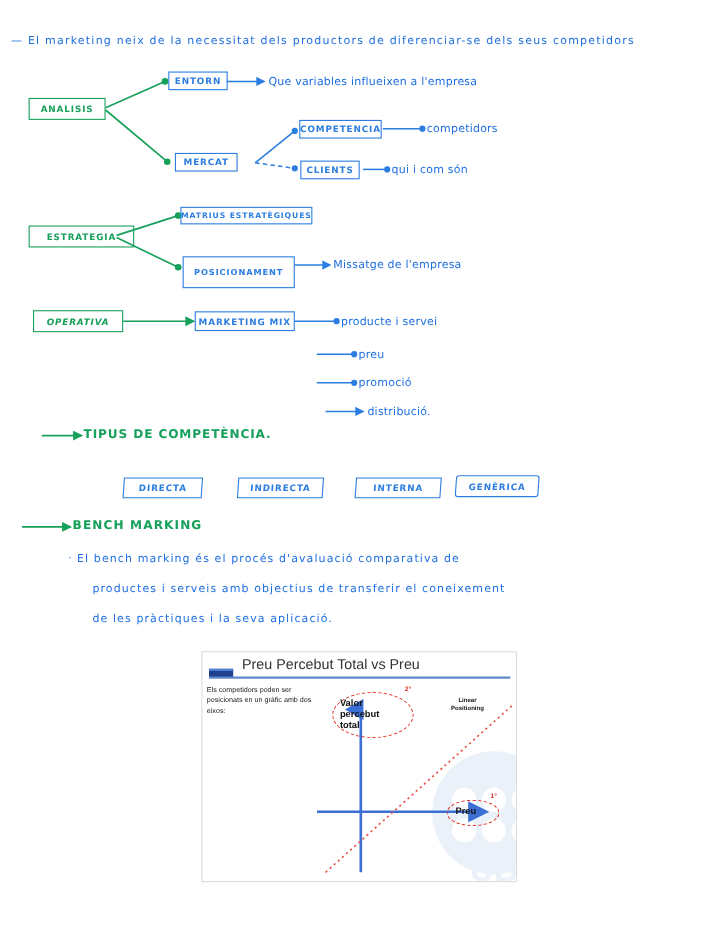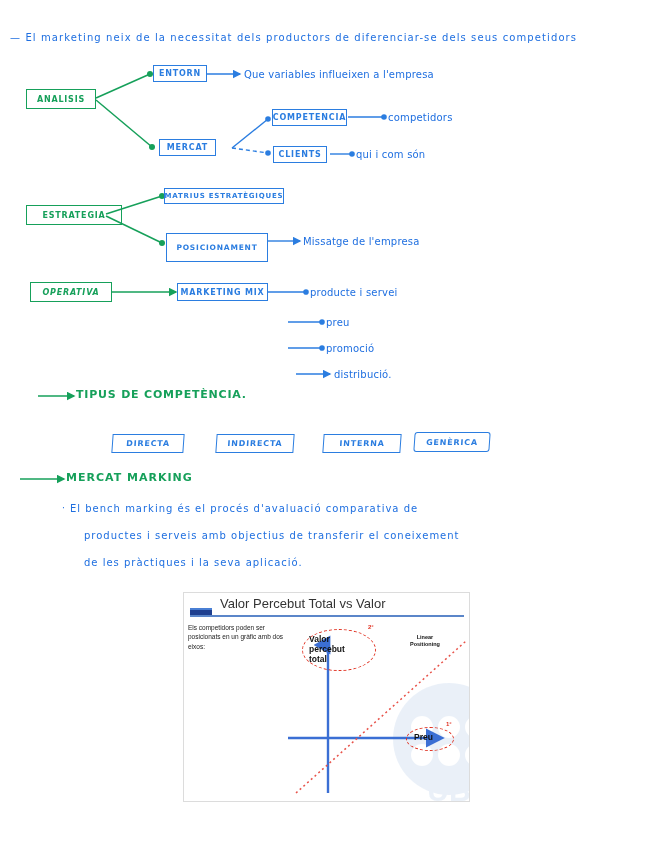--- a/index.html
+++ b/index.html
@@ -303,32 +303,32 @@
   <div class="box box-blue skew" style="left:216px; top:434px; width:78px; height:19px;">
     <span>INDIRECTA</span>
   </div>
   <div class="box box-blue skew" style="left:323px; top:434px; width:78px; height:19px;">
     <span>INTERNA</span>
   </div>
   <div class="box box-blue skew" style="left:414px; top:432px; width:76px; height:20px; border-radius:3px;">
     <span>GENÈRICA</span>
   </div>
 
-  <div class="hw hw-green" style="left:66px; top:471px; font-size:11px; letter-spacing:1px; font-weight:600;">MERCAT MARKING</div>
+  <div class="hw hw-green" style="left:66px; top:471px; font-size:11px; letter-spacing:1px; font-weight:600;">BENCH MARKING</div>
 
   <div class="hw hw-blue" style="left:62px; top:503px; font-size:9px;">·</div>
 
   <div class="hw hw-blue lower" style="left:70px; top:503px; letter-spacing:1px;">El bench marking és el procés d'avaluació comparativa de</div>
   <div class="hw hw-blue lower" style="left:84px; top:530px; letter-spacing:1px;">productes i serveis amb objectius de transferir el coneixement</div>
   <div class="hw hw-blue lower" style="left:84px; top:557px; letter-spacing:1px;">de les pràctiques i la seva aplicació.</div>
 
   <div id="slide">
 
     <div id="slide-bullet-mark"></div>
-    <div id="slide-title">Valor Percebut Total vs Valor</div>
+    <div id="slide-title">Preu Percebut Total vs Preu</div>
     <div id="slide-rule"></div>
 
     <div id="slide-body">Els competidors poden ser posicionats en un gràfic amb dos eixos:</div>
 
     <div id="chart-area">
 
       <svg id="watermark" viewBox="0 0 130 130">
         <circle cx="65" cy="58" r="56" fill="#6f9bd1"></circle>
         <circle cx="38" cy="46" r="11" fill="#ffffff"></circle>
         <circle cx="65" cy="46" r="11" fill="#ffffff"></circle>

